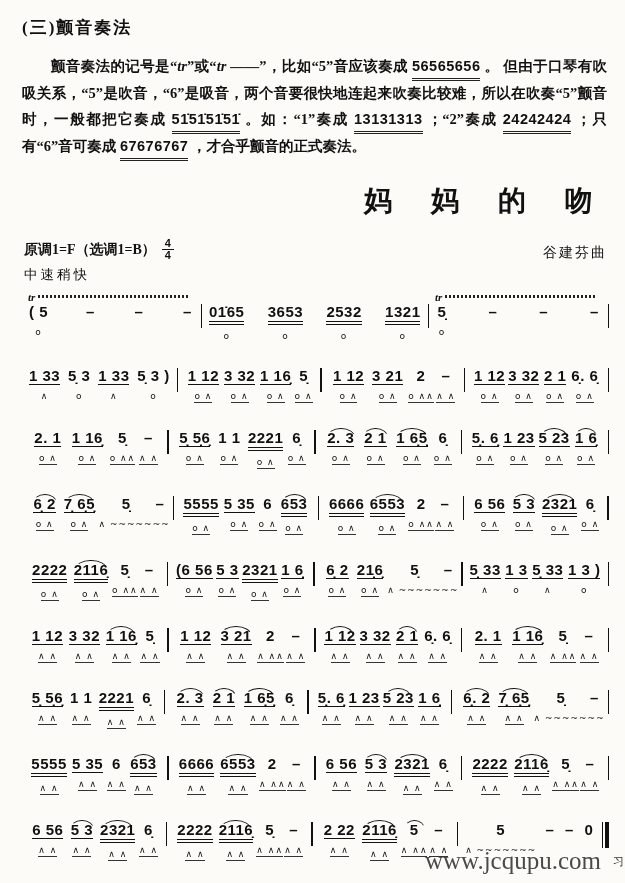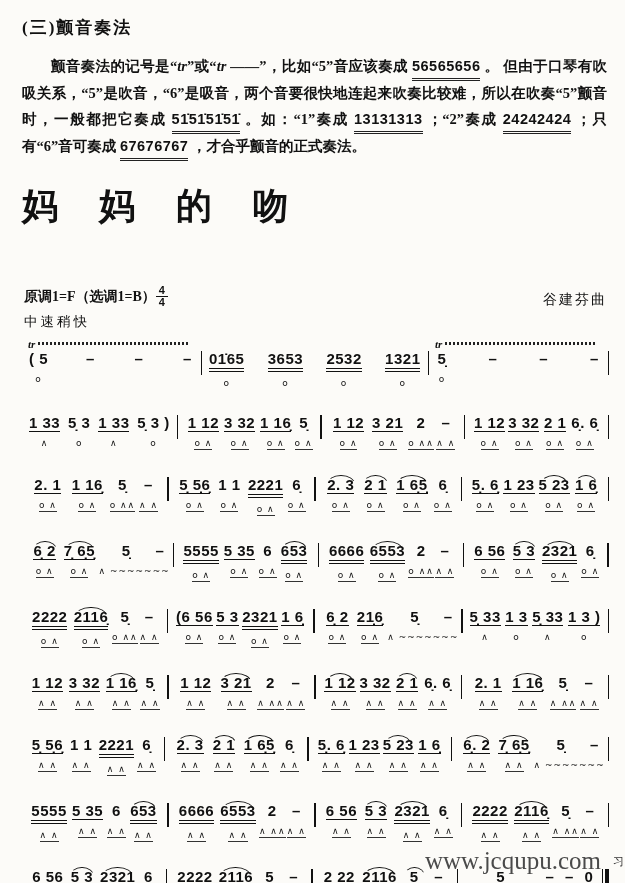--- a/index.html
+++ b/index.html
@@ -35,31 +35,31 @@
   }
   .lesson-para .seg-num{
     font-family:"Liberation Sans","DejaVu Sans",sans-serif;
     font-weight:bold;font-style:normal;
     letter-spacing:0.5px;
     border-bottom:3px double #222;
     padding-bottom:4px;
   }
   
   .song-title{
-    text-align:left;
-    font-size:36px;font-weight:bold;
+    text-align:right;
+    font-size:28px;font-weight:bold;
     letter-spacing:16px;
     margin:22px 0 18px 0;
   }
   .meta-line{
     display:flex;justify-content:space-between;align-items:flex-end;
     font-size:14px;font-weight:bold;
     margin:6px 2px 2px 2px;
   }
-  .key-group{display:flex;align-items:center;gap:0;margin-top:36px;}
+  .key-group{display:flex;align-items:center;gap:6px;}
   .frac{display:inline-block;text-align:center;font-family:"Liberation Sans",sans-serif;font-size:11px;font-weight:bold;line-height:1.05;vertical-align:middle;}
   .frac .top{display:block;border-bottom:1px solid #111;padding:0 3px;}
   .frac .bot{display:block;padding:0 3px;}
   .composer{font-weight:normal;font-size:14px;letter-spacing:2px;}
   .tempo{font-size:13.5px;letter-spacing:3px;margin:4px 2px 10px 2px;}
   
   .score{margin-top:2px;}
   .score-row{display:flex;align-items:flex-start;margin-bottom:17px;}
   .measure{flex:1;display:flex;justify-content:space-between;position:relative;padding:9px 7px 0 7px;}
   .beat{position:relative;text-align:center;min-width:12px;}

